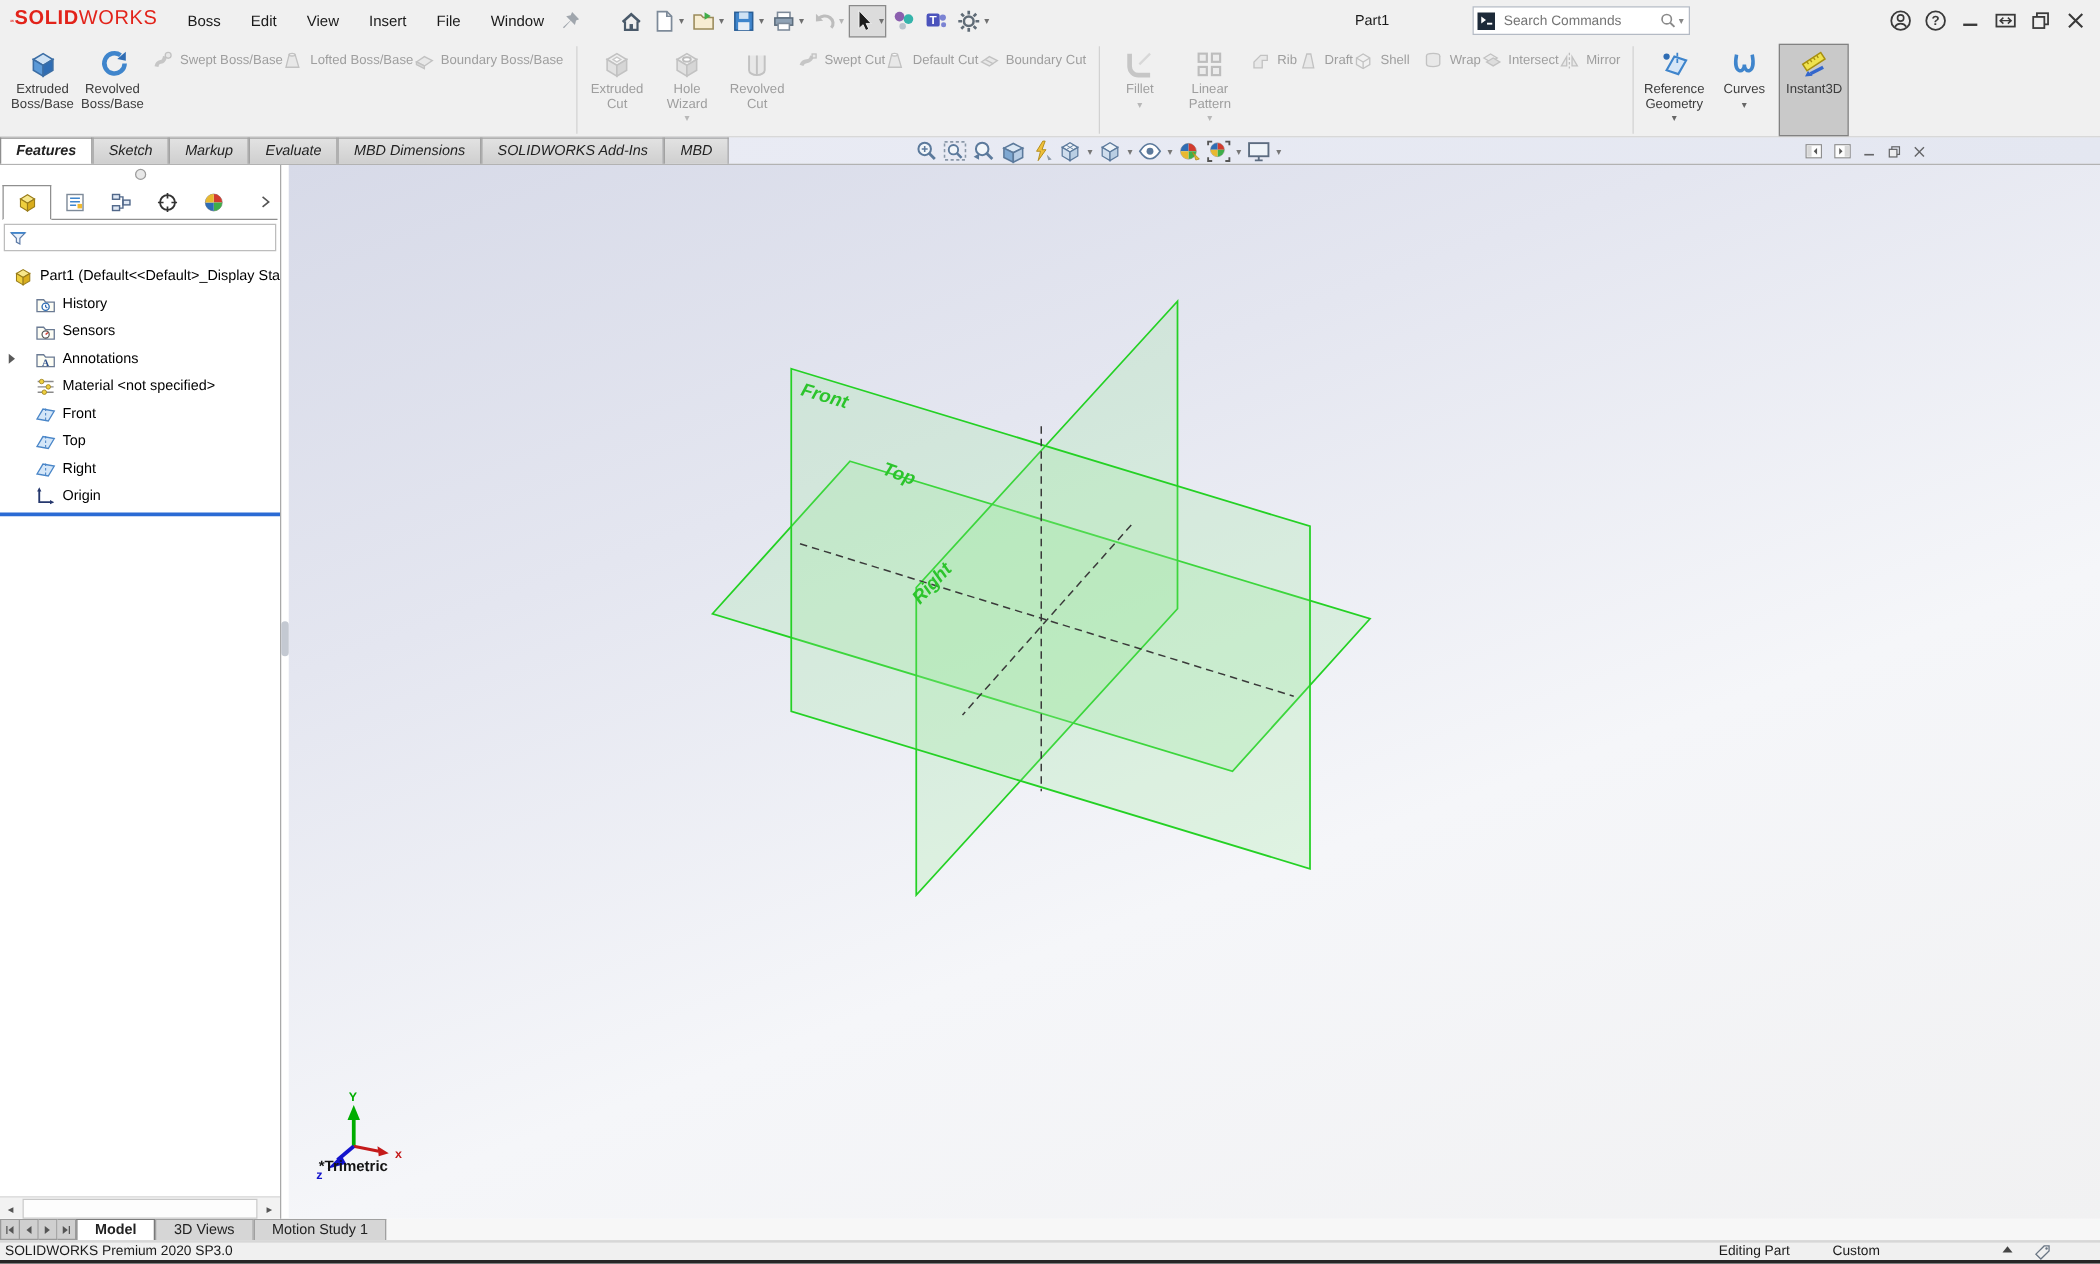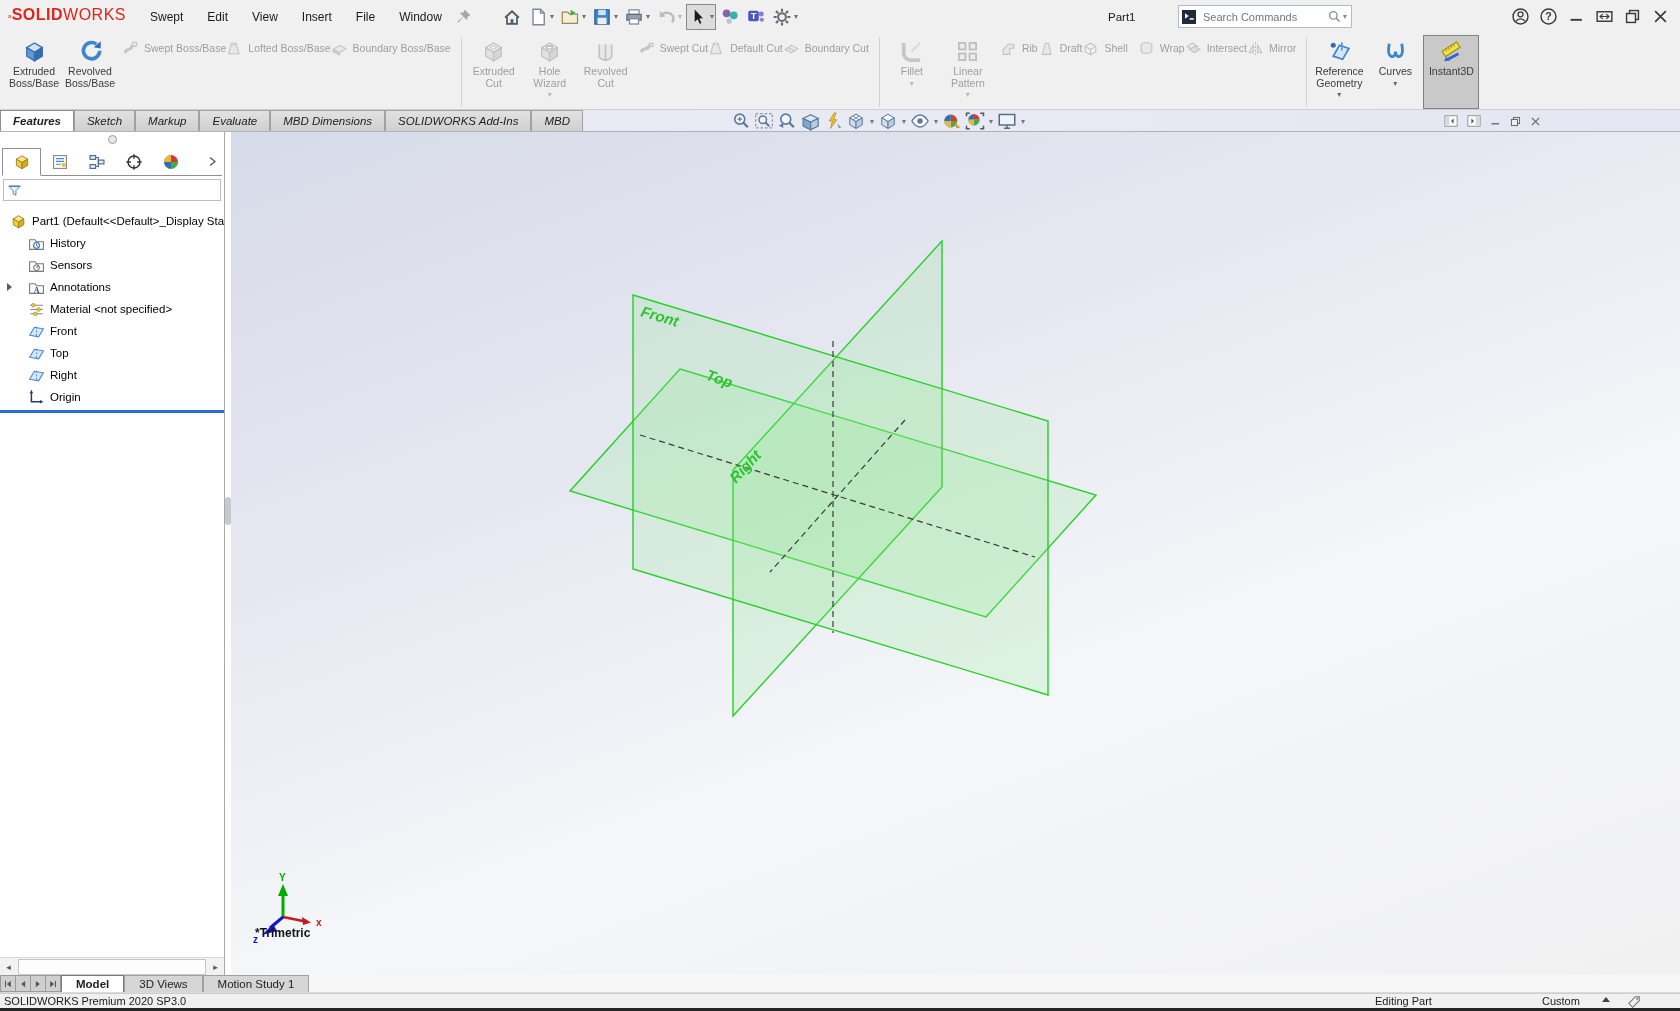--- a/index.html
+++ b/index.html
@@ -14,21 +14,21 @@
   .brand b{font-weight:bold}
   .menubar{display:flex;gap:4px;margin-left:14px;flex:none;}
   .menu-item{padding:4px 10px;font-size:12px;color:#1a1a1a;cursor:default;}
   .pin{width:18px;height:18px;margin:0 10px 0 2px;}
   .qtbar{display:flex;align-items:center;gap:2px;margin-left:18px;flex:none;}
   .qt{display:flex;align-items:center;padding:2px 1px;border:1px solid transparent;}
   .qt .qicon{width:20px;height:20px;display:inline-block}
   .qt .qdrop{font-size:8px;color:#707070;margin-left:2px;}
   .qt.pressed{background:#dcdcdc;border:1px solid #8a8a8a;}
   .qt.disabled .qdrop{color:#b5b5b5}
-  .doc-title{position:absolute;left:1108px;font-size:11.5px;color:#1a1a1a;}
+  .doc-title{position:absolute;left:1084px;font-size:11.5px;color:#1a1a1a;}
   .searchbox{position:absolute;left:1178px;top:5px;width:172px;height:21px;background:#fff;
     border:1px solid #b4bac4;display:flex;align-items:center;}
   .searchbox .sicn{width:16px;height:16px;margin:0 4px 0 2px;flex:none}
   .searchbox input{border:none;outline:none;flex:1;font-size:11px;color:#333;font-family:"Liberation Sans",sans-serif;background:transparent;min-width:0}
   .searchbox .mag{width:15px;height:15px;flex:none}
   .searchbox .sdrop{font-size:8px;color:#888;margin:0 4px 0 1px;}
   .winctrls{position:absolute;right:10px;top:0;height:33px;display:flex;align-items:center;gap:9px;}
   .wicon{width:19px;height:19px;display:inline-block;}
   
   .ribbon{height:77px;background:#f0f0f0;display:flex;align-items:stretch;padding:2px 0 0 6px;
@@ -102,37 +102,37 @@
   .dnav span{width:14px;display:flex;align-items:center;justify-content:center;background:#cfcfcf;border:1px solid #9a9a9a;border-left:none;}
   .dnav span:first-child{border-left:1px solid #9a9a9a}
   .dnav svg{width:10px;height:10px}
   .dtab{padding:0 14px;display:flex;align-items:center;font-size:11.5px;background:#d6d6d6;border:1px solid #a0a0a0;border-bottom:none;color:#222;}
   .dtab.active{background:#fff;font-weight:bold;border-color:#7a7a7a;}
   
   .statusbar{height:18px;background:#f0f0f0;border-top:1px solid #cfcfcf;border-bottom:3px solid #262626;
     box-sizing:border-box;position:relative;font-size:11px;color:#1a1a1a;display:flex;align-items:center;}
   .sb-left{margin-left:4px;}
   .sb-mode{position:absolute;left:1375px;}
-  .sb-units{position:absolute;left:1542px;}
+  .sb-units{position:absolute;left:1466px;}
   .sb-caret{position:absolute;left:1602px;top:3px;width:0;height:0;border-left:4px solid transparent;
     border-right:4px solid transparent;border-bottom:5px solid #444;}
   .sb-tag{position:absolute;left:1627px;top:1px;width:14px;height:14px;}
 </style>
 </head>
 <body>
 
 <div class="titlebar">
   <div class="logo">
     <svg class="mark" viewBox="0 0 24 22">
       <text x="0" y="17" font-size="17" font-style="italic" font-weight="bold" fill="#e2231a" font-family="Liberation Sans">3S</text>
     </svg>
     <span class="brand"><b>SOLID</b><span>WORKS</span></span>
   </div>
   <div class="menubar" id="menubar">
-      <div class="menu-item">Swept</div>
+      <div class="menu-item">Boss</div>
       <div class="menu-item">Edit</div>
       <div class="menu-item">View</div>
       <div class="menu-item">Insert</div>
       <div class="menu-item">File</div>
       <div class="menu-item">Window</div>
     </div>
   <span class="pin">
       <svg viewBox="0 0 16 16" width="100%" height="100%">
         <path d="M9.5 1.5l5 5-2.2 1-.8 3.2-3-3-4.8 5.3-.7-.7 5.3-4.8-3-3 3.2-.8z" fill="#a0a6ad"></path>
       </svg>

